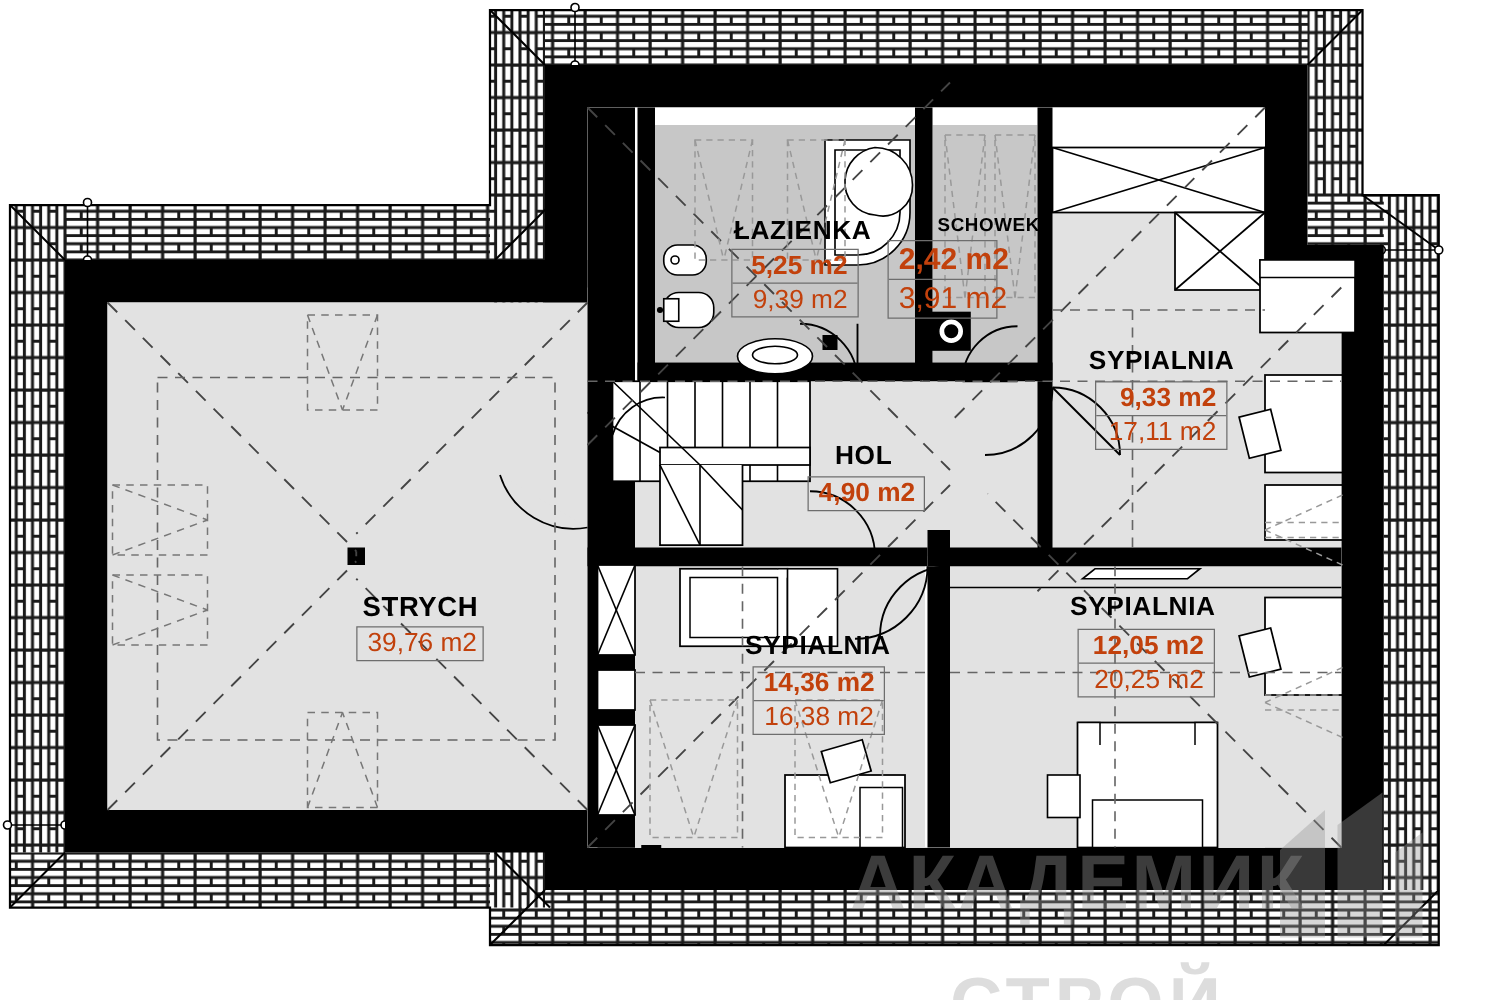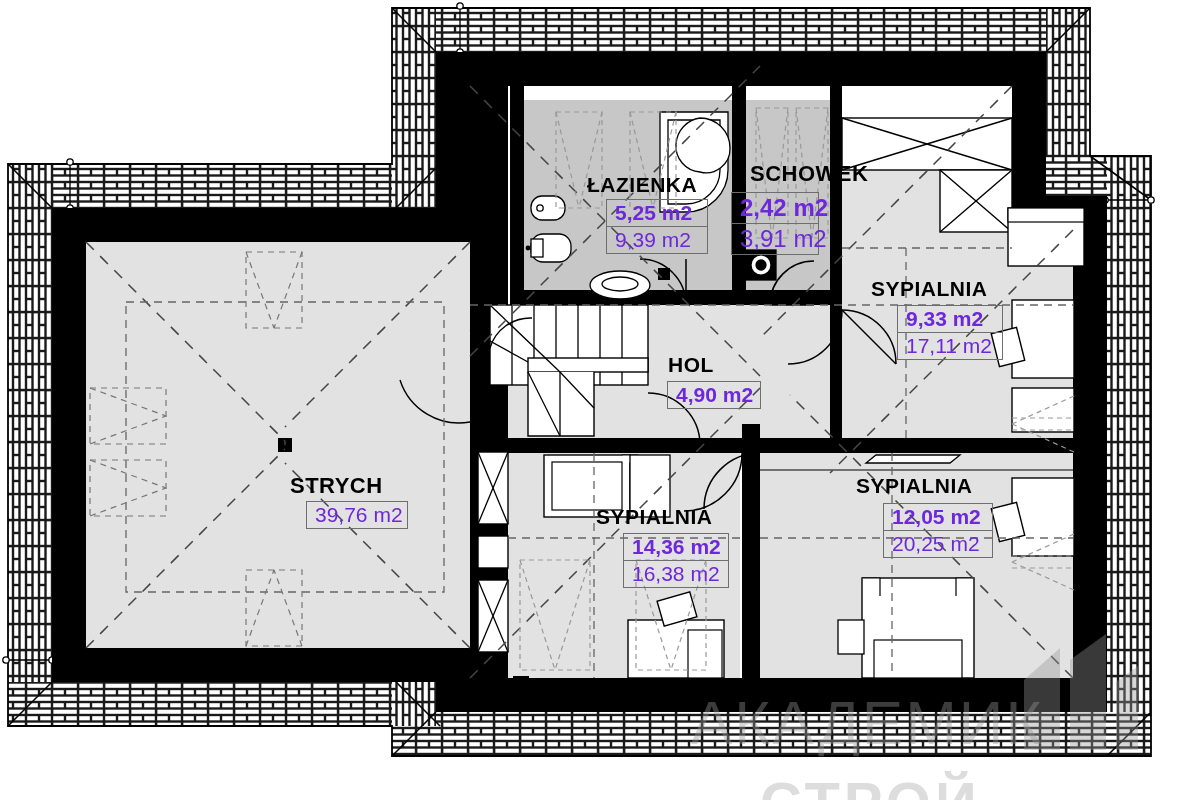--- a/index.html
+++ b/index.html
@@ -3,21 +3,21 @@
 <meta charset="utf-8">
 <style>
   html,body{margin:0;padding:0;background:#ffffff;}
   body{width:1195px;height:800px;overflow:hidden;
        font-family:"Liberation Sans","DejaVu Sans",sans-serif;}
   #stage{position:relative;width:1195px;height:656px;background:#fff;}
   #plan{position:absolute;left:0;top:0;width:1195px;height:800px;}
   .lbl{position:absolute;pointer-events:none;white-space:nowrap;}
   .room-name{font-weight:bold;letter-spacing:.5px;color:#000;}
   .area-box{border:1px solid #6e6e6e;background:transparent;
-            text-align:left;color:#6d28d9;margin-left:21px;}
+            text-align:right;color:#c2410c;}
   .area-box div{padding:1px 8px;}
   .area-box div+div{border-top:1px solid #6e6e6e;}
   .a-bold{font-weight:bold;}
 </style>
 </head>
 <body>
 
 <div id="stage">
 
 <svg id="plan" viewBox="0 0 1195 800">
@@ -334,21 +334,21 @@
 
   </g>
 </svg>
 
 <div class="lbl room-name" style="left:587px;top:173px;font-size:21px;">ŁAZIENKA</div>
 <div class="lbl area-box" style="left:585px;top:199px;width:100px;font-size:21px;">
   <div class="a-bold">5,25 m2</div>
   <div>9,39 m2</div>
 </div>
 
-<div class="lbl room-name" style="left:750px;top:161px;font-size:22px;">SCHOWEK</div>
+<div class="lbl room-name" style="left:750px;top:172px;font-size:15px;">SCHOWEK</div>
 <div class="lbl area-box" style="left:710px;top:192px;width:86px;font-size:24px;">
   <div class="a-bold">2,42 m2</div>
   <div>3,91 m2</div>
 </div>
 
 <div class="lbl room-name" style="left:871px;top:277px;font-size:21px;">SYPIALNIA</div>
 <div class="lbl area-box" style="left:876px;top:305px;width:104px;font-size:21px;">
   <div class="a-bold">9,33 m2</div>
   <div>17,11 m2</div>
 </div>
@@ -369,22 +369,22 @@
   <div class="a-bold">14,36 m2</div>
   <div>16,38 m2</div>
 </div>
 
 <div class="lbl room-name" style="left:290px;top:473px;font-size:22px;">STRYCH</div>
 <div class="lbl area-box" style="left:285px;top:501px;width:100px;font-size:21px;">
   <div>39,76 m2</div>
 </div>
 
 <div style="position:absolute;left:0;top:0;width:1195px;height:800px;pointer-events:none;overflow:hidden;">
-  <div style="position:absolute;left:680px;top:692px;font-size:62px;font-weight:normal;
-              color:rgba(150,150,150,.40);letter-spacing:2px;line-height:1;margin-left:11px;">АКАДЕМИК</div>
+  <div style="position:absolute;left:680px;top:676px;font-size:62px;font-weight:bold;
+              color:rgba(150,150,150,.40);letter-spacing:2px;line-height:1;">АКАДЕМИК</div>
   <div style="position:absolute;left:760px;top:774px;font-size:58px;font-weight:bold;
               color:rgba(150,150,150,.32);letter-spacing:4px;line-height:1;">СТРОЙ</div>
   <svg style="position:absolute;left:1020px;top:628px;" width="120" height="130">
     <g fill="rgba(150,150,150,.38)">
       <path d="M4 122 V52 L40 20 V122 Z"></path>
       <path d="M50 122 V32 L86 6 V122 Z"></path>
       <path d="M96 122 V54 L118 38 V122 Z"></path>
     </g>
   </svg>
 </div>

